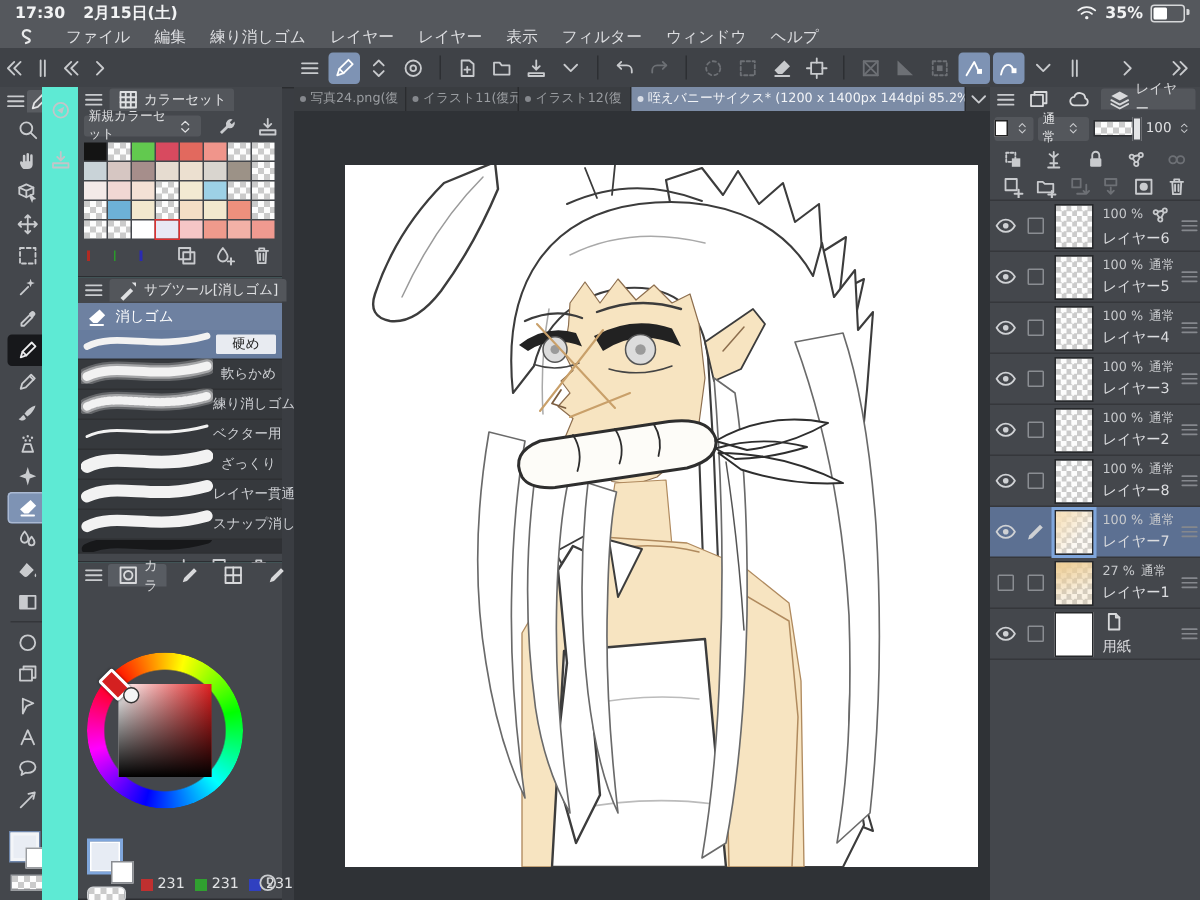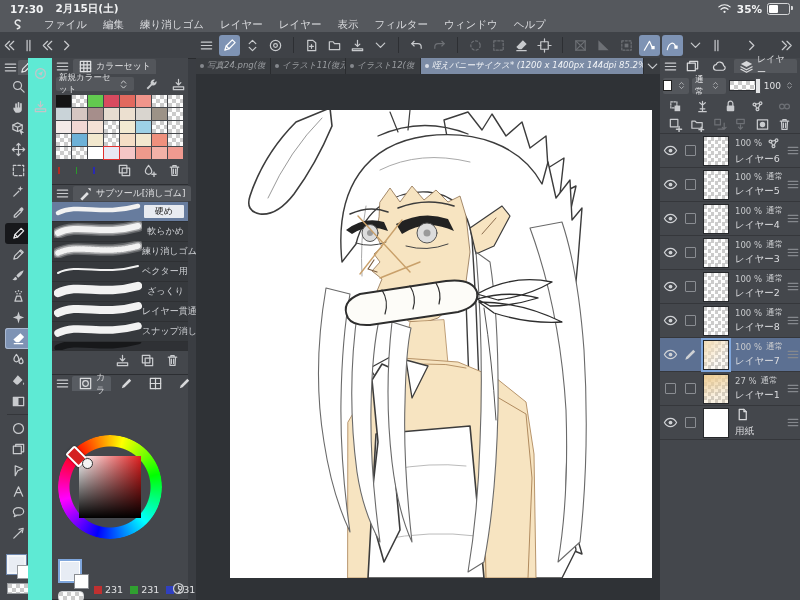--- a/index.html
+++ b/index.html
@@ -87,21 +87,21 @@
   .svmarker{position:absolute;left:24px;top:23px;width:9px;height:9px;border-radius:50%;background:#f4f4f4;border:1.5px solid #333;}
   .cw-main{position:absolute;left:8px;top:186px;width:18px;height:18px;background:#e7ecf4;border:1px solid #fff;outline:2px solid #7fa6dc;}
   .cw-sub{position:absolute;left:22px;top:199px;width:13px;height:13px;background:#fff;border:1px solid #8a8d92;}
   .cw-chip{position:absolute;left:6px;top:216px;width:24px;height:9px;border:1px solid #cfd1d4;border-radius:4px;}
   .rgbrow{position:absolute;left:38px;top:209px;display:flex;align-items:center;gap:3px;font-size:9.5px;color:#e2e3e5;}
   .rgbsq{width:8px;height:8px;margin-left:4px;}
   .cw-hist{position:absolute;left:119px;top:206px;color:#c9cbce;}
   
   .canvasarea{position:absolute;left:196px;top:58px;width:464px;height:542px;background:#2f3236;}
   .tabbar{height:16px;display:flex;align-items:stretch;background:#33363a;}
-  .ctab{display:flex;align-items:center;gap:3px;padding:0 4px;background:#3a3d41;border-right:1px solid #2a2c2f;font-size:8.5px;color:#9a9da1;white-space:nowrap;overflow:hidden;width:66px;flex:none;font-style:italic;}
+  .ctab{display:flex;align-items:center;gap:3px;padding:0 4px;background:#3a3d41;border-right:1px solid #2a2c2f;font-size:8.5px;color:#9a9da1;white-space:nowrap;overflow:hidden;width:66px;flex:none;}
   .ctab .bullet{width:4px;height:4px;border-radius:50%;background:#85888d;flex:none;}
   .ctab.active{background:#7c8ca6;color:#f2f4f7;width:auto;flex:1;}
   .ctab.active .bullet{background:#d8dde6;}
   .ctab-chev{width:16px;display:flex;align-items:center;justify-content:center;color:#c9cbce;background:#3a3d41;}
   .canvas{position:absolute;left:34px;top:52px;width:422px;height:468px;background:#fff;overflow:hidden;}
   
   .rightpanel{position:absolute;left:660px;top:58px;width:140px;height:542px;background:#44474c;}
   .rp-tabs{height:16px;display:flex;align-items:center;gap:2px;padding:0 3px;color:#c9cbce;}
   .rp-tab{height:14px;display:flex;align-items:center;gap:3px;padding:0 5px;font-size:9px;border-radius:2px 2px 0 0;color:#d8d9db;}
   .rp-tab.active{background:#54575c;}
@@ -615,20 +615,29 @@
             </span>
           <span class="ptab">
             <span class="ic">
                 <svg viewBox="0 0 16 16" width="15" height="15" fill="none" stroke="currentColor" stroke-width="1.3" stroke-linecap="round" stroke-linejoin="round">
                   <path d="M2.5 13.5L9.5 6.5l2 2-7 7z" fill="currentColor" stroke="none"></path>
                   <path d="M10.5 2.5h3v3z" fill="currentColor" stroke="none"></path>
                 </svg>
               </span>
             <span>サブツール[消しゴム]</span>
           </span>
+        </div>
+        <div class="st-group">
+          <span class="ic">
+              <svg viewBox="0 0 16 16" width="15" height="15" fill="none" stroke="currentColor" stroke-width="1.3" stroke-linecap="round" stroke-linejoin="round">
+                <path d="M10 2.5L14 6.5 8.5 12h-3L2.5 9z" fill="currentColor" stroke="none"></path>
+                <path d="M3.5 13.5h9"></path>
+              </svg>
+            </span>
+          <span>消しゴム</span>
         </div>
         <div id="subtools">
             <div class="sitem sel">
               <span class="sprev"><svg width="88" height="17" viewBox="0 0 88 17" fill="none" stroke-linecap="round">
                   <path d="M4 12 C 24 2, 48 15, 84 5" stroke="#f2f2f2" stroke-width="4.5"></path>
                 </svg></span>
               <span class="slabel">硬め</span>
             </div>
             <div class="sitem">
               <span class="sprev"><svg width="88" height="17" viewBox="0 0 88 17" fill="none" stroke-linecap="round">

